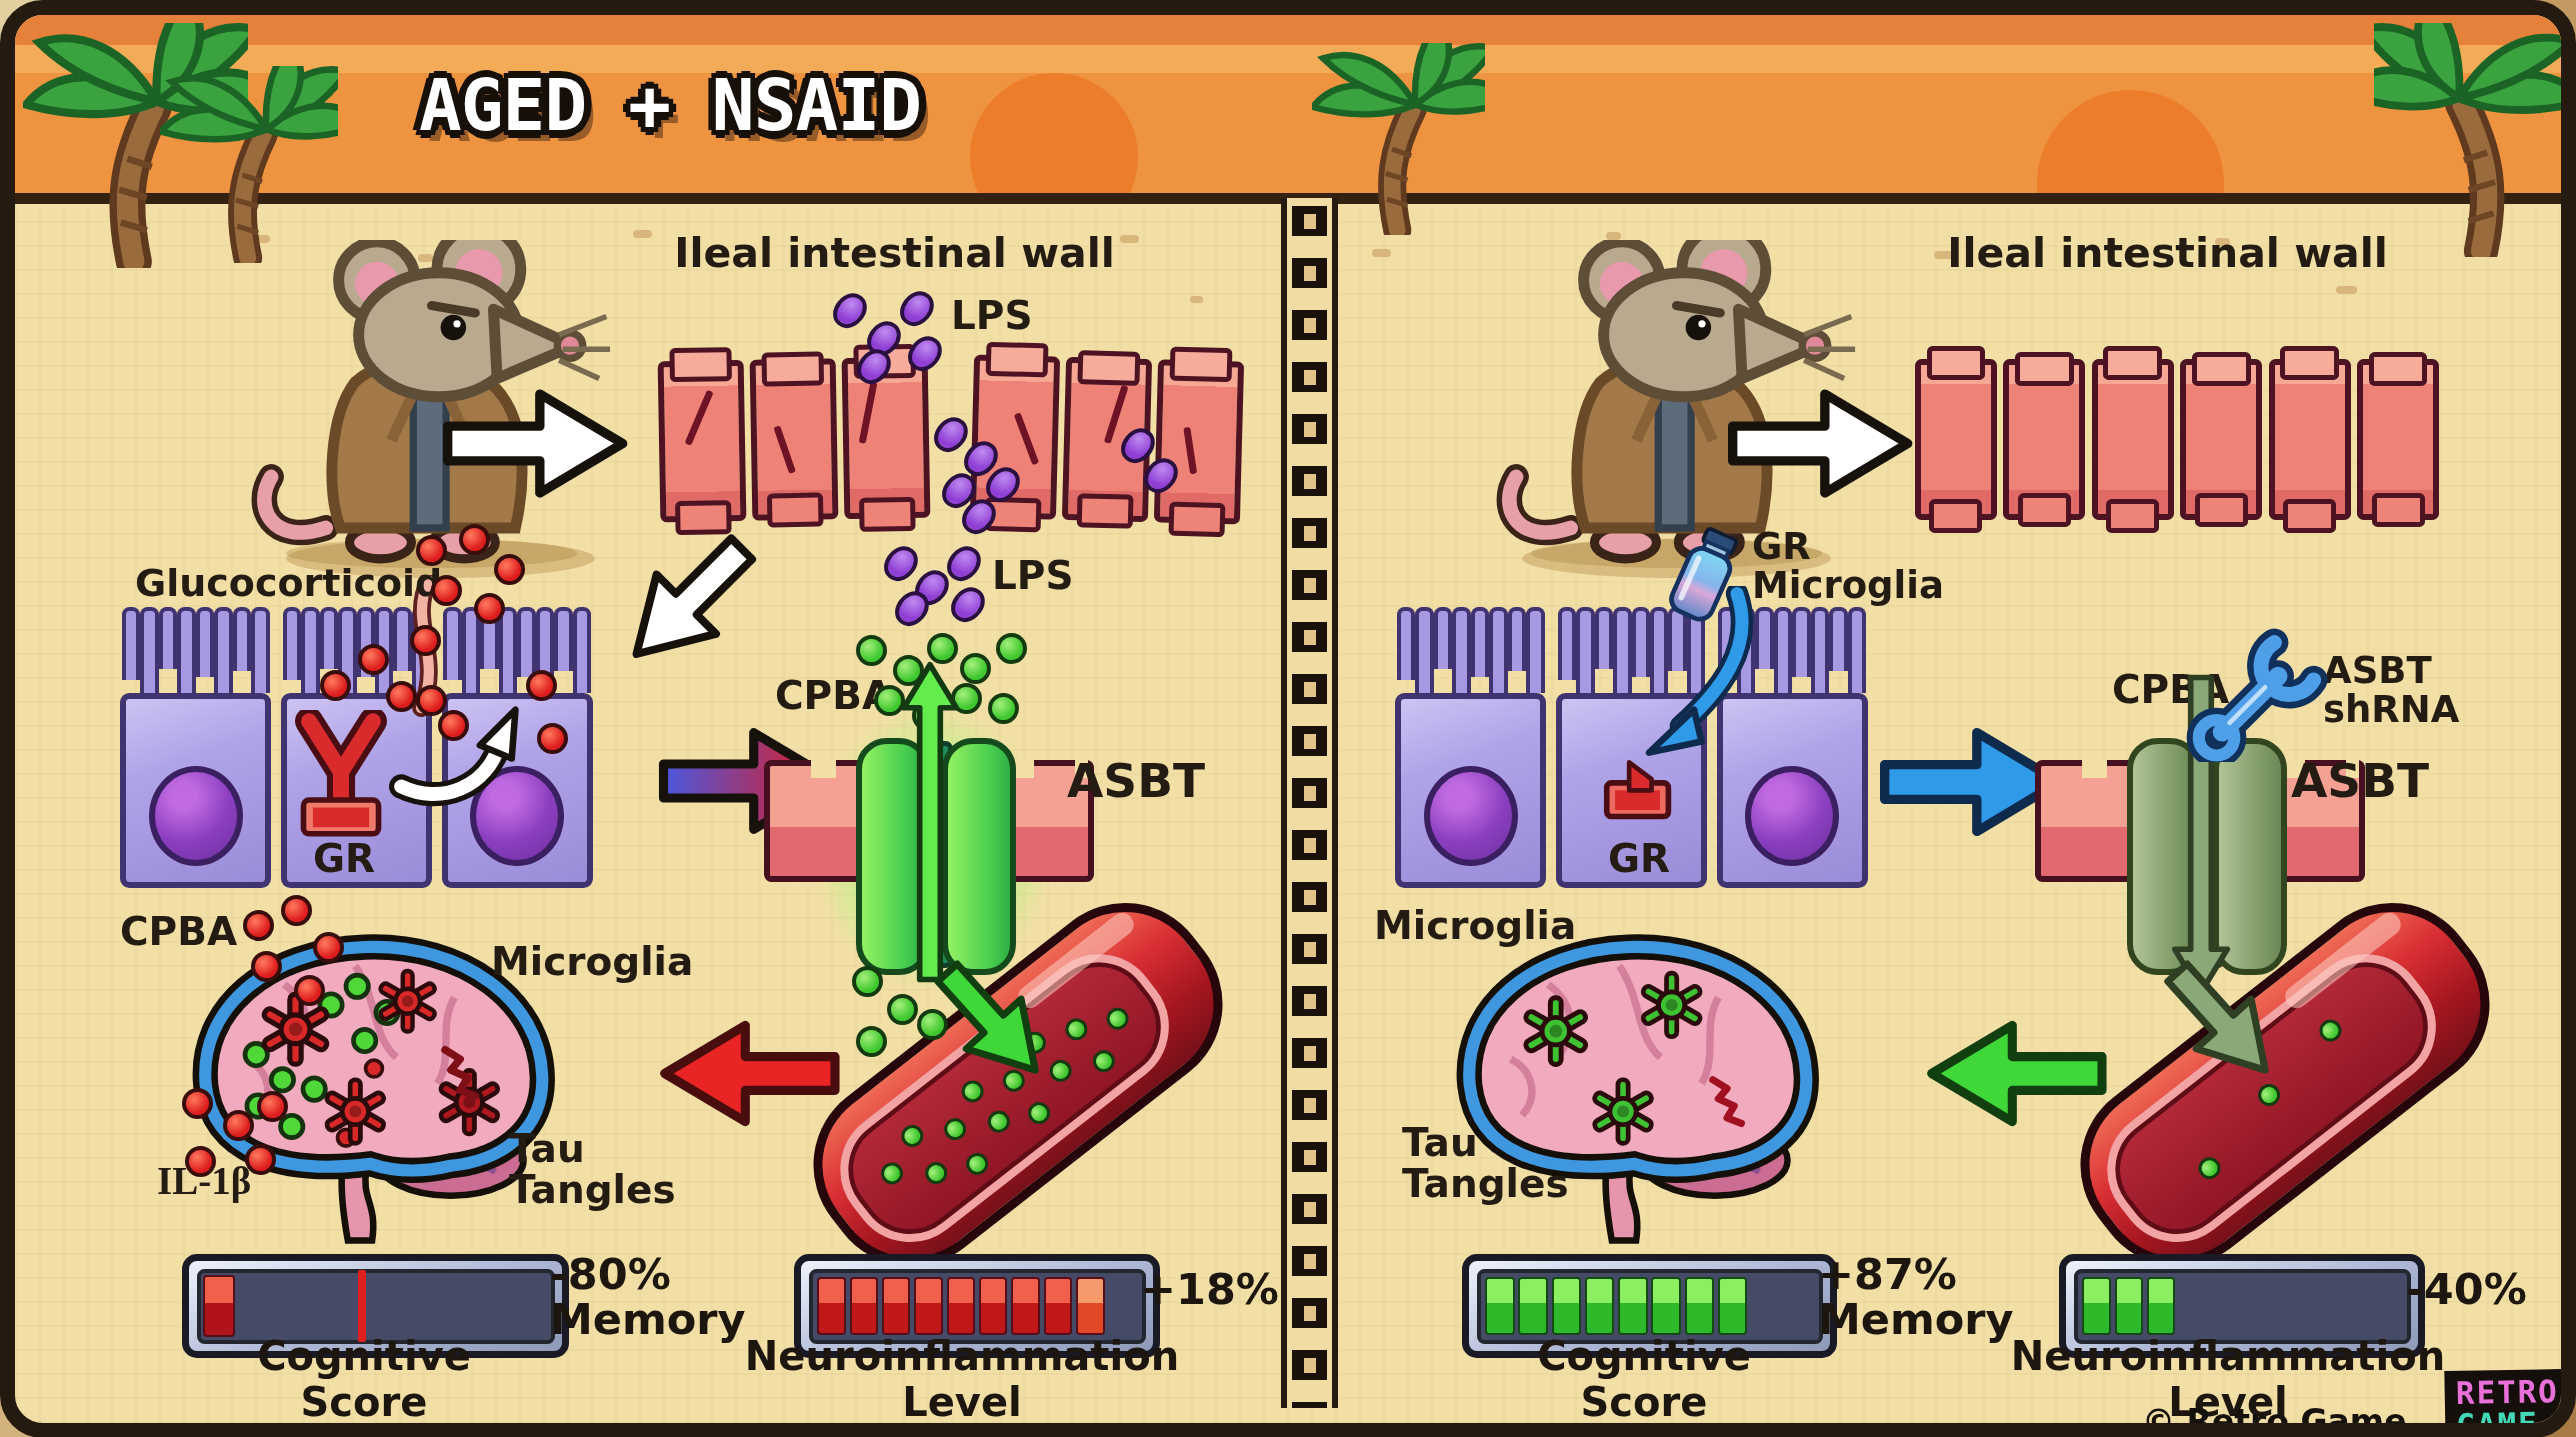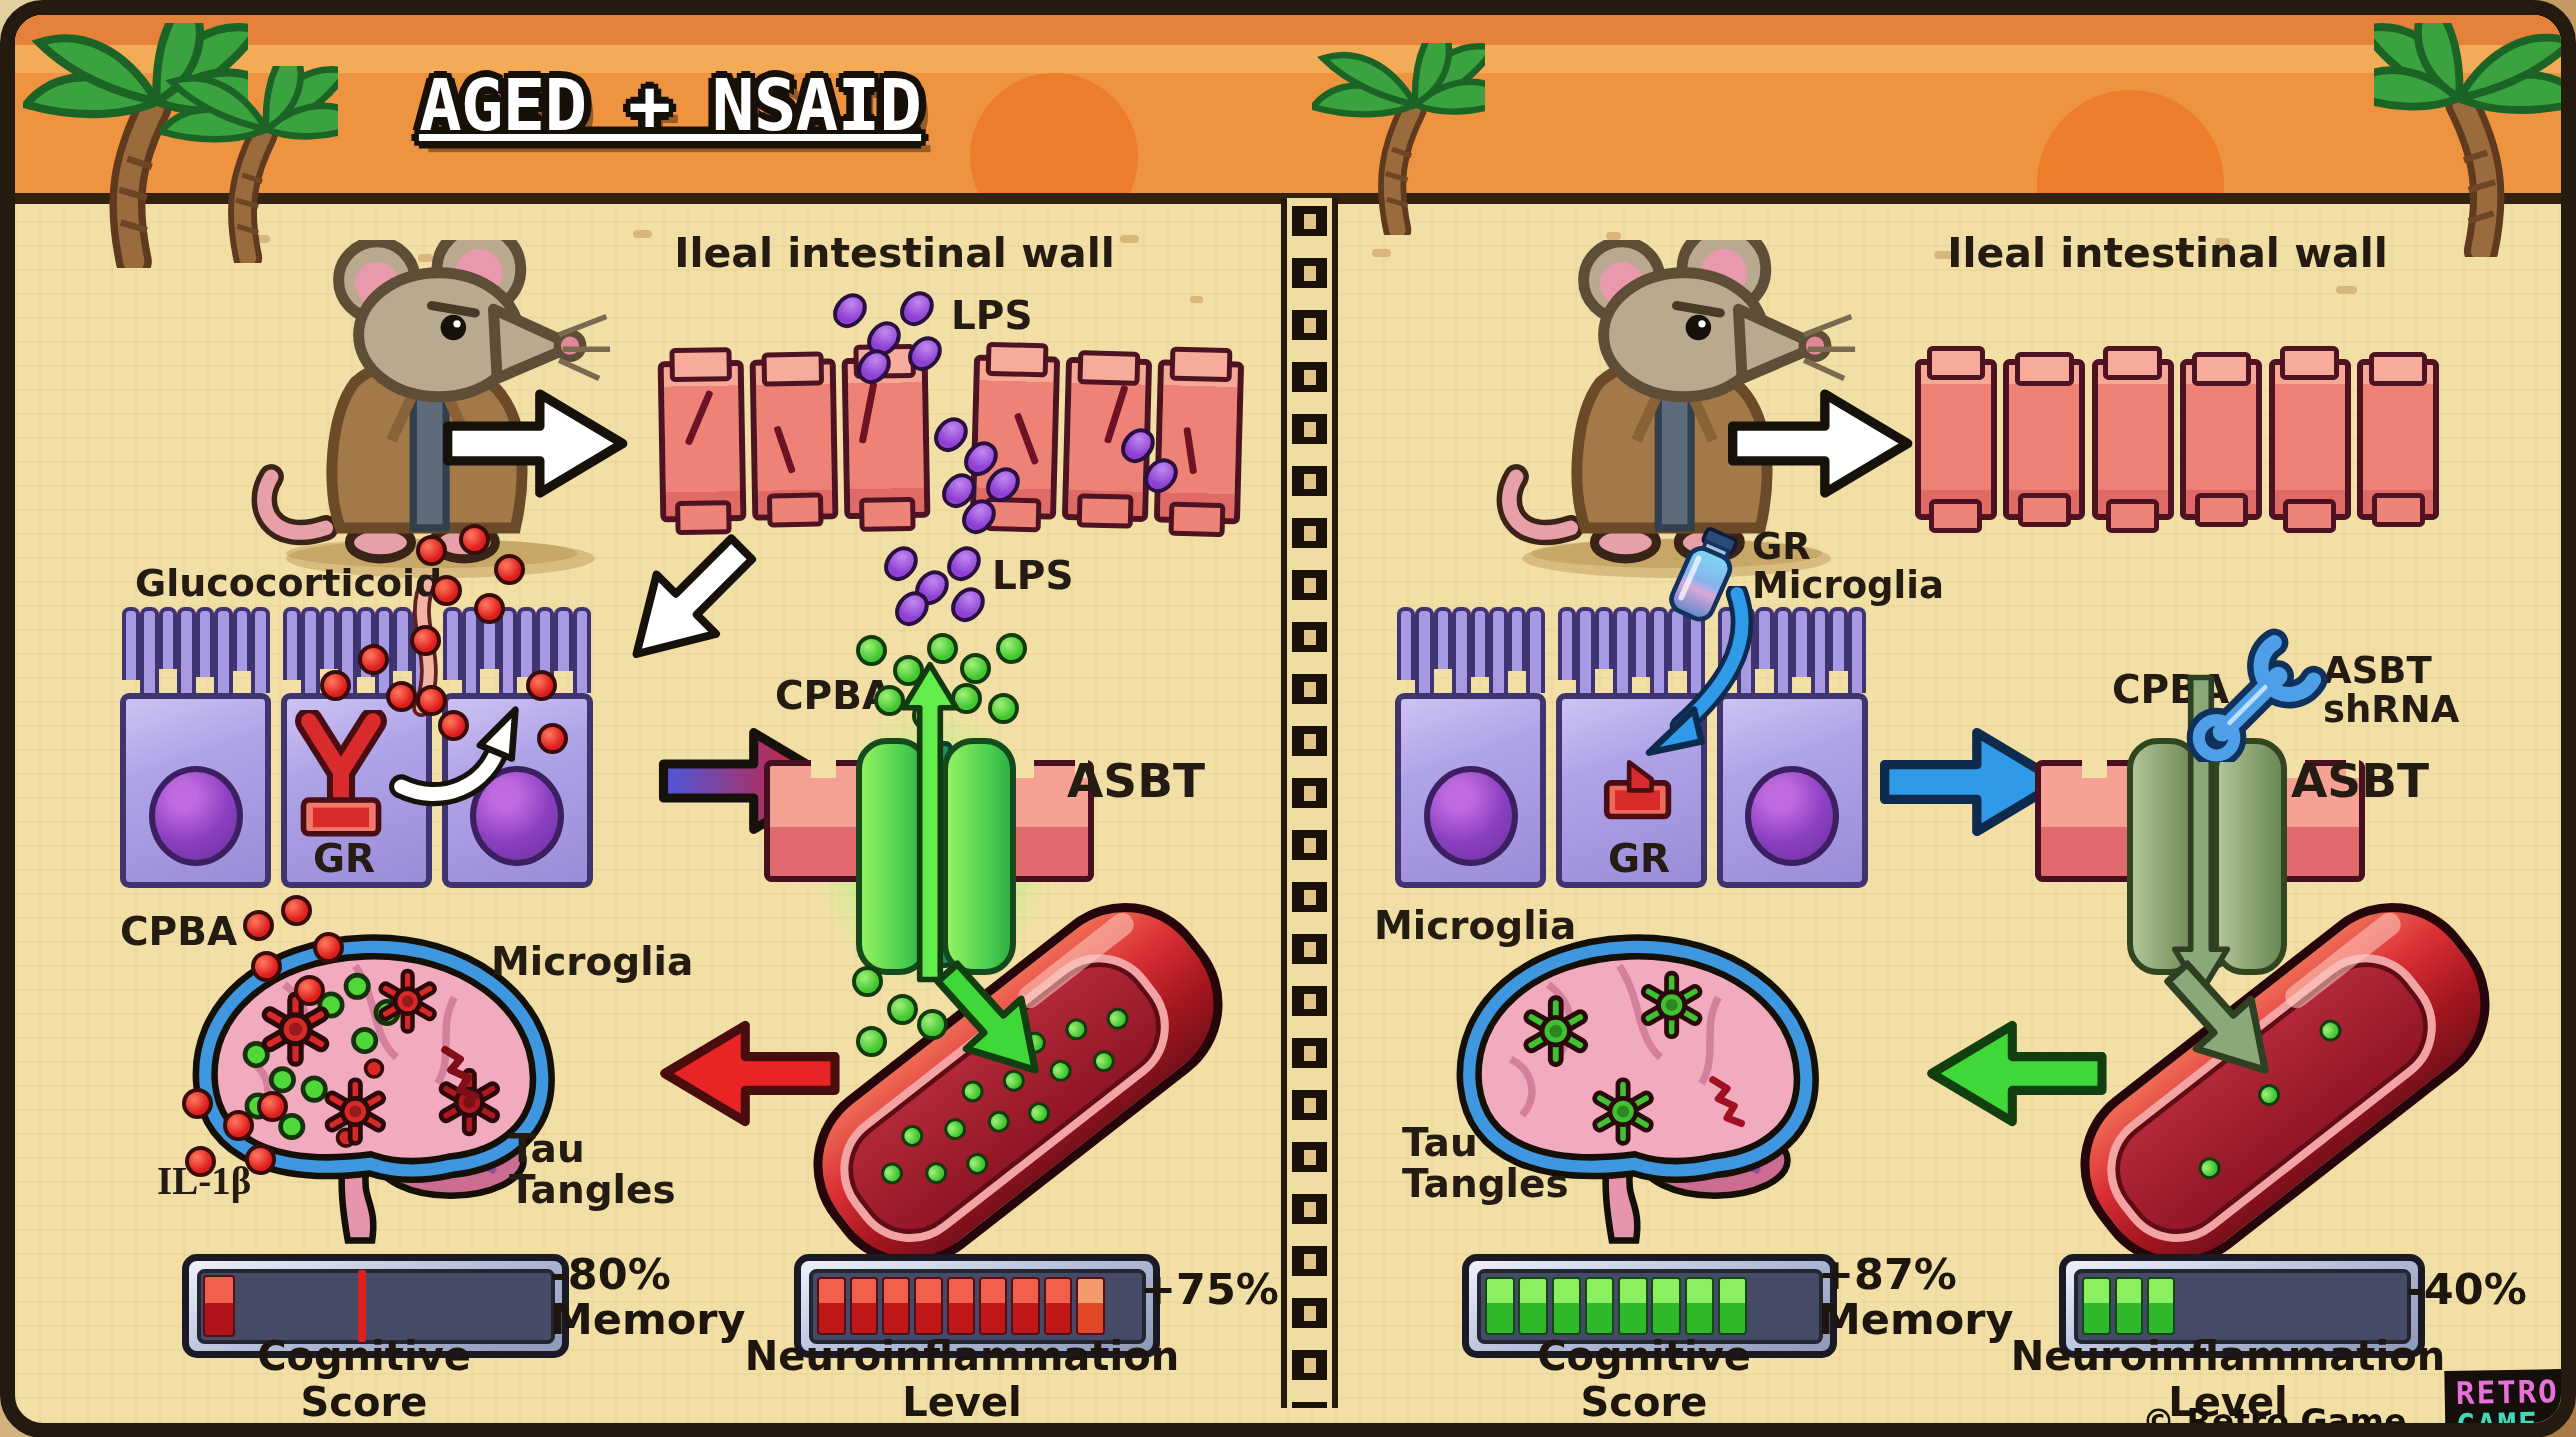--- a/index.html
+++ b/index.html
@@ -163,21 +163,21 @@
 
 <div class="page">
 
   <div class="header">
     <div class="stripe-top"></div>
     <div class="stripe-light"></div>
     <div class="sun" style="left:955px;top:58px;width:168px;height:168px;"></div>
     <div class="sun" style="left:2022px;top:75px;width:187px;height:187px;"></div>
   </div>
 
-  <div class="ptitle" style="left:56px;top:49px;width:1198px;text-decoration:underline;">AGED + NSAID</div>
+  <div class="ptitle" style="left:56px;top:49px;width:1198px;">AGED + NSAID</div>
 
   <svg class="abs" style="left:7.5px;top:7.5px;z-index:5" width="225" height="245" viewBox="0 0 130 150">
         <use href="#spr-palm"></use>
       </svg>
   <svg class="abs" style="left:145px;top:51px;z-index:5" width="178" height="197" viewBox="0 0 130 150">
         <use href="#spr-palm"></use>
       </svg>
   <svg class="abs" style="left:1297px;top:28px;z-index:5" width="173" height="192" viewBox="0 0 130 150">
         <use href="#spr-palm"></use>
       </svg>
@@ -460,21 +460,21 @@
           <span class="seg seg-red"></span>
           <span class="seg seg-red"></span>
           <span class="seg seg-red"></span>
           <span class="seg seg-red"></span>
           <span class="seg seg-red"></span>
           <span class="seg seg-red"></span>
           <span class="seg seg-red-light"></span>
           <span class="seg seg-empty"></span>
         </div>
   </div>
-  <div class="delta" style="left:1125px;top:1252px;">+75%</div>
+  <div class="delta" style="left:1125px;top:1252px;">+18%</div>
   <div class="caption" style="left:713px;top:1318px;width:468px;">Neuroinflammation Level</div>
 
   <svg class="abs" style="left:1479px;top:225px;z-index:3" width="365" height="328" viewBox="0 0 200 180">
         <use href="#spr-mouse"></use>
       </svg>
 
   <svg class="abs" style="left:1711px;top:363px;z-index:3" width="187" height="131" viewBox="0 0 140 90">
         <use href="#spr-arrow" fill="#ffffff" stroke="#17110b"></use>
       </svg>
 

